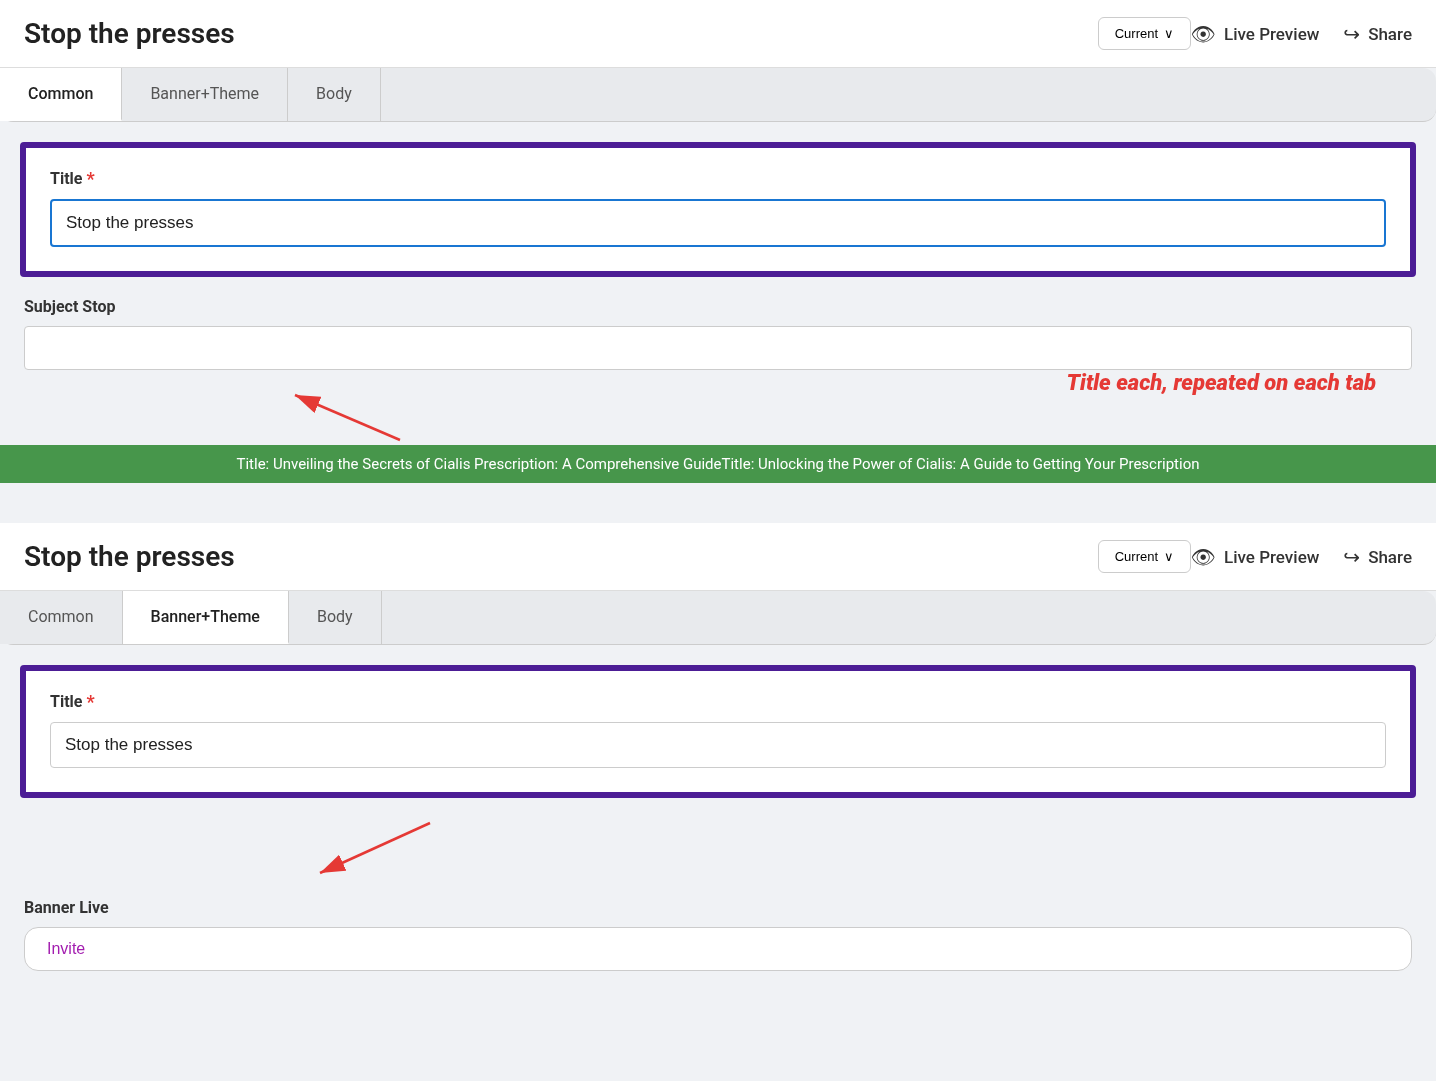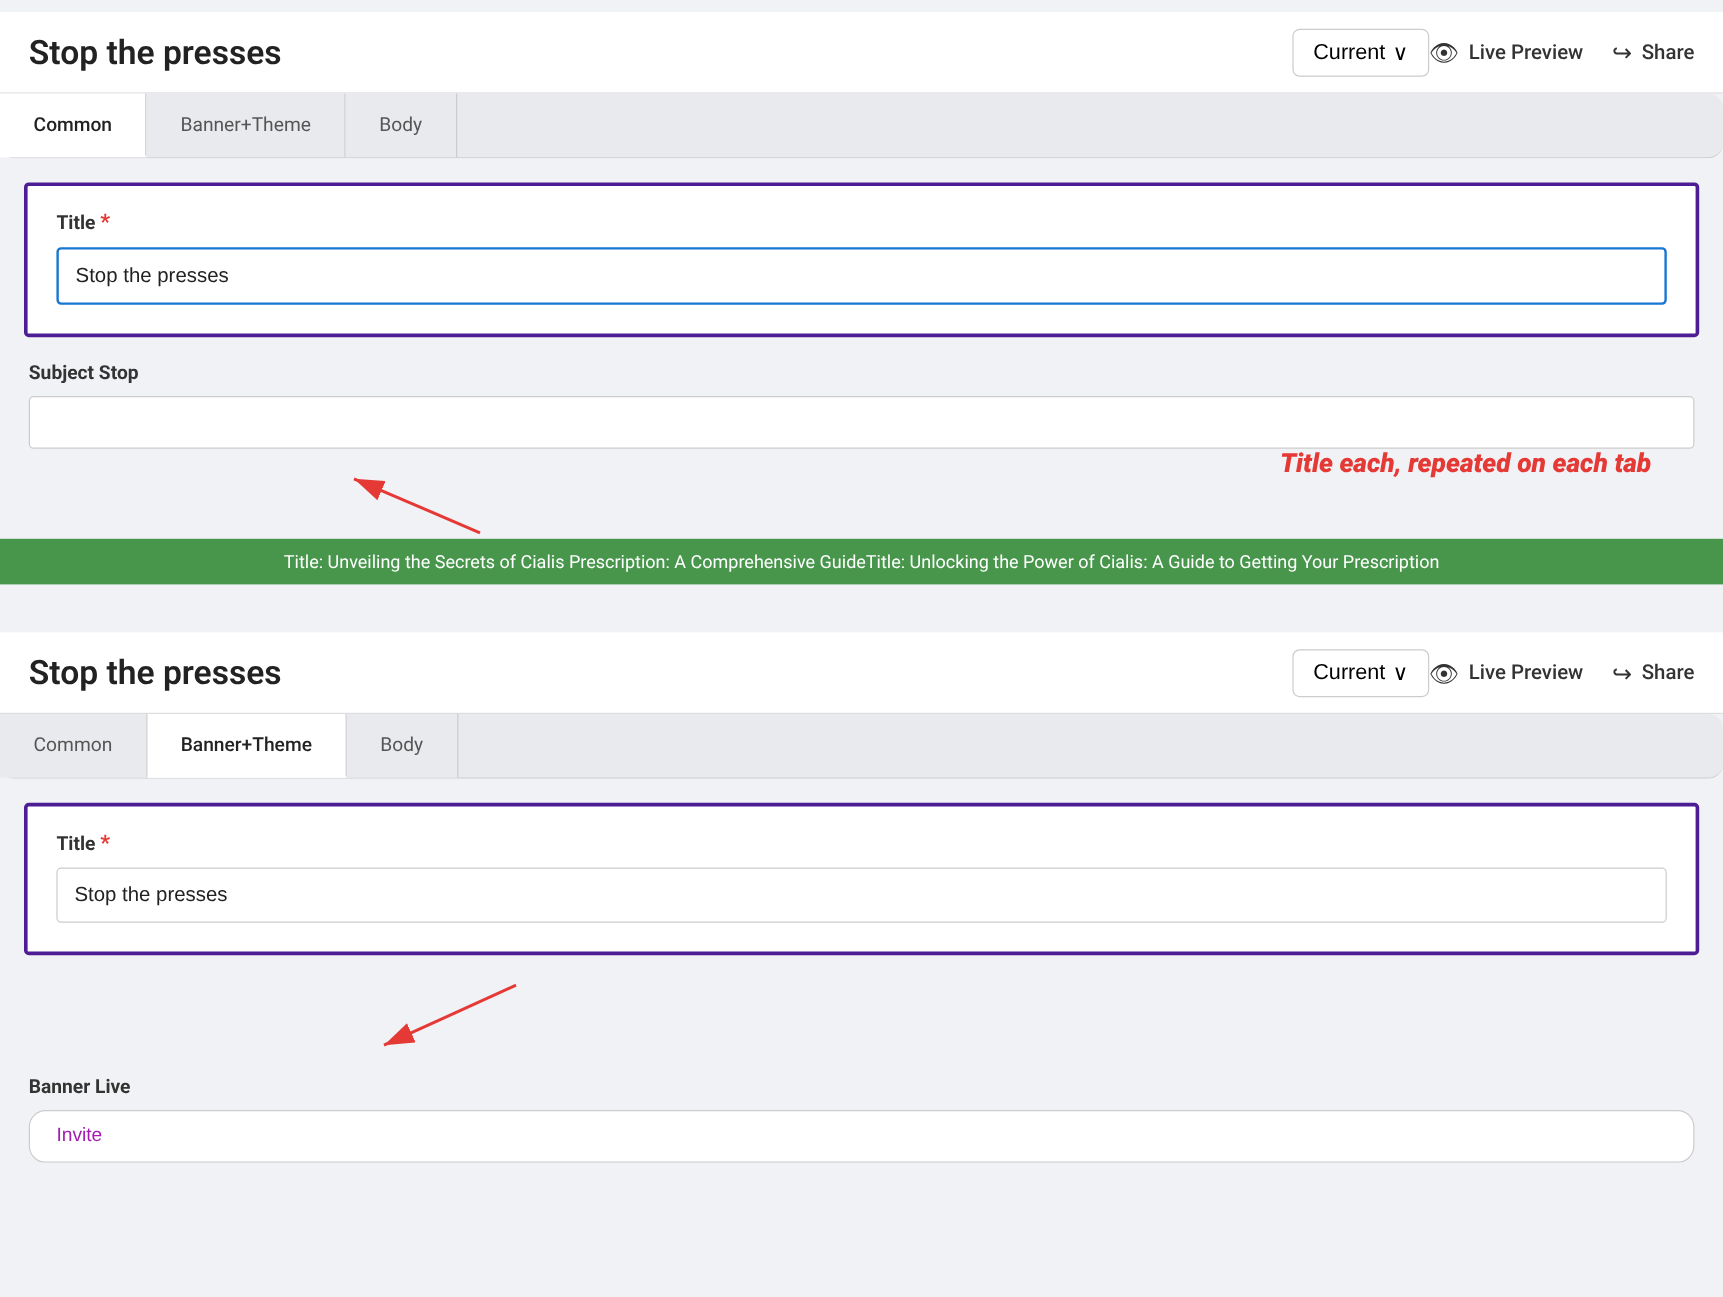--- a/index.html
+++ b/index.html
@@ -19,21 +19,21 @@
       font-weight: 600;
       color: #222;
       flex: 1;
     }
     .current-dropdown {
       display: flex;
       align-items: center;
       border: 1px solid #ccc;
       border-radius: 6px;
       padding: 8px 16px;
-      font-size: 18px;
+      font-size: 13px;
       background: #fff;
       cursor: pointer;
       gap: 6px;
       margin-right: auto;
       margin-left: 20px;
     }
     .header-actions {
       display: flex;
       align-items: center;
       gap: 24px;
@@ -86,21 +86,21 @@
 
     
     .main-content {
       padding: 0;
       position: relative;
     }
 
     
     .section-panel {
       background: #fff;
-      border: 3px solid #4c1d95;
+      border: 6px solid #4c1d95;
       border-radius: 4px;
       margin: 20px 20px 20px 20px;
       padding: 20px 24px 24px 24px;
       position: relative;
     }
 
     .field-label {
       font-size: 16px;
       font-weight: 700;
       color: #333;
@@ -173,21 +173,20 @@
       left: 0;
       width: 100%;
       height: 100%;
       pointer-events: none;
       z-index: 8;
       overflow: visible;
     }
 
     .page-wrapper {
       position: relative;
-      margin-top: 10px;
     }
 
     .green-banner {
       background: rgba(56, 142, 60, 0.92);
       color: #fff;
       font-weight: 400;
       font-size: 15px;
       padding: 10px 36px;
       text-align: center;
       position: relative;

